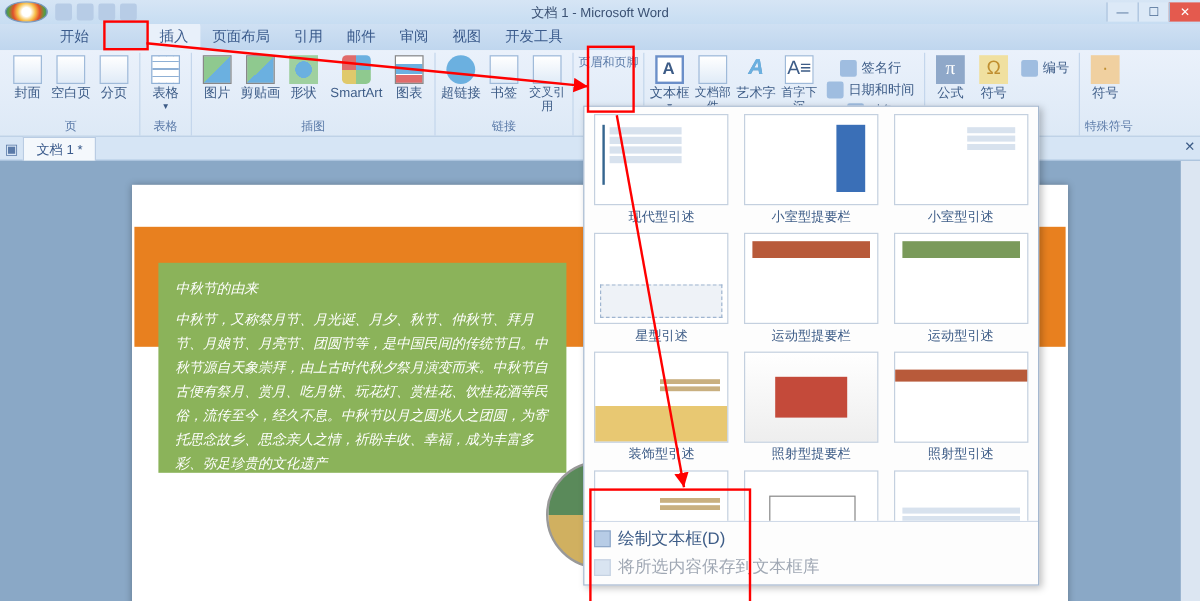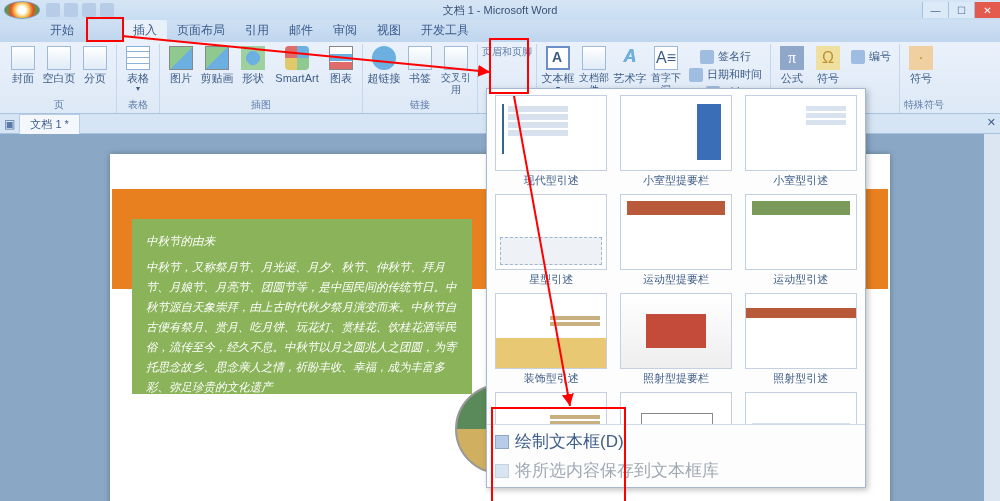--- a/index.html
+++ b/index.html
@@ -58,21 +58,21 @@
 .circle-art { position: absolute; left: 345px; top: 230px; width: 90px; height: 90px; border-radius: 50%; background: conic-gradient(#b04a4a 0 90deg, #4a6a94 90deg 180deg, #d0b060 180deg 270deg, #5a8a5a 270deg 360deg); border: 2px solid #999; }
 
 
 .gallery { position: absolute; left: 486px; top: 88px; width: 380px; height: 400px; background: #fdfdfd; border: 1px solid #a5b8d0; box-shadow: 2px 2px 6px rgba(0,0,0,0.25); display: flex; flex-direction: column; }
 .gallery-scroll { flex: 1; overflow: hidden; padding: 4px; }
 .gallery-grid { display: grid; grid-template-columns: repeat(3, 1fr); gap: 2px 4px; }
 .gallery-item { display: flex; flex-direction: column; align-items: center; padding: 2px; }
 .thumb { width: 112px; height: 76px; background: #fff; border: 1px solid #c4d0df; position: relative; }
 .thumb-label { font-size: 11px; color: #3d5c87; margin-top: 2px; text-align: center; }
 .gallery-footer { border-top: 1px solid #d0dae8; padding: 2px 0; }
-.gallery-action { display: flex; align-items: center; gap: 6px; padding: 3px 8px; font-size: 17px; color: #3d5c87; cursor: pointer; }
+.gallery-action { display: flex; align-items: center; gap: 6px; padding: 3px 8px; font-size: 14px; color: #3d5c87; cursor: pointer; }
 .gallery-action.disabled { color: #a0a8b4; }
 .mini-ic { width: 14px; height: 14px; background: #b7cce6; border: 1px solid #8fa8c9; }
 
 
 .th-modern::after { content: ""; position: absolute; left: 6px; top: 8px; width: 2px; height: 50px; background: #35658f; }
 .th-modern::before { content: ""; position: absolute; left: 12px; top: 10px; width: 60px; height: 6px; background: #d8e2ee; box-shadow: 0 8px 0 #d8e2ee, 0 16px 0 #d8e2ee, 0 24px 0 #d8e2ee; }
 .th-mini-sidebar::after { content: ""; position: absolute; right: 10px; top: 8px; width: 24px; height: 56px; background: #3a6fb7; }
 .th-mini-quote::after { content: ""; position: absolute; right: 10px; top: 10px; width: 40px; height: 5px; background: #d8e2ee; box-shadow: 0 7px 0 #d8e2ee, 0 14px 0 #d8e2ee; }
 .th-star::after { content: ""; position: absolute; left: 4px; right: 4px; bottom: 4px; height: 26px; background: #eef2f7; border: 1px dashed #9fb5d0; }
 .th-sport-s::after { content: ""; position: absolute; left: 6px; top: 6px; right: 6px; height: 14px; background: #b85a3a; }

